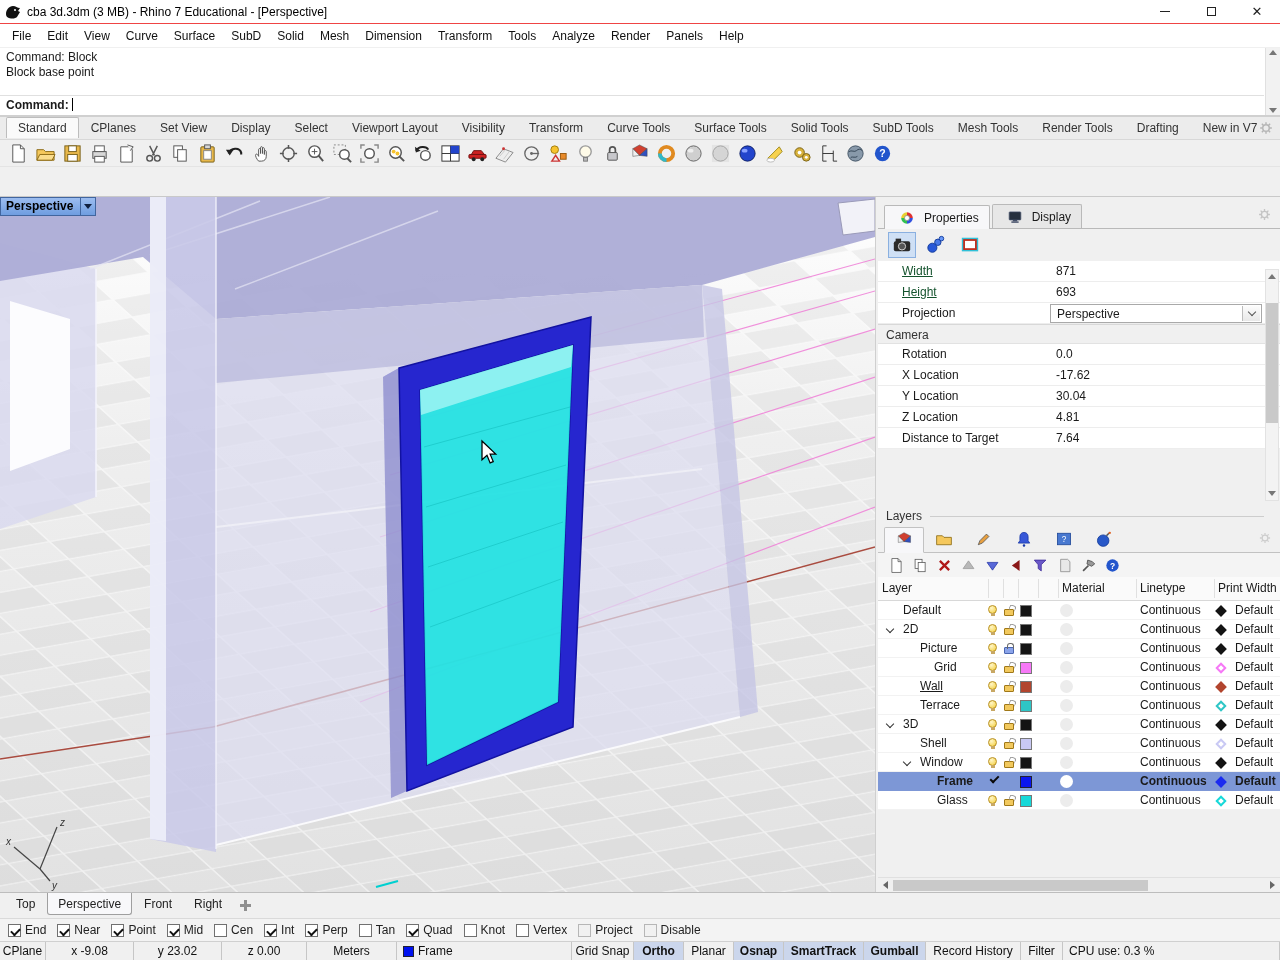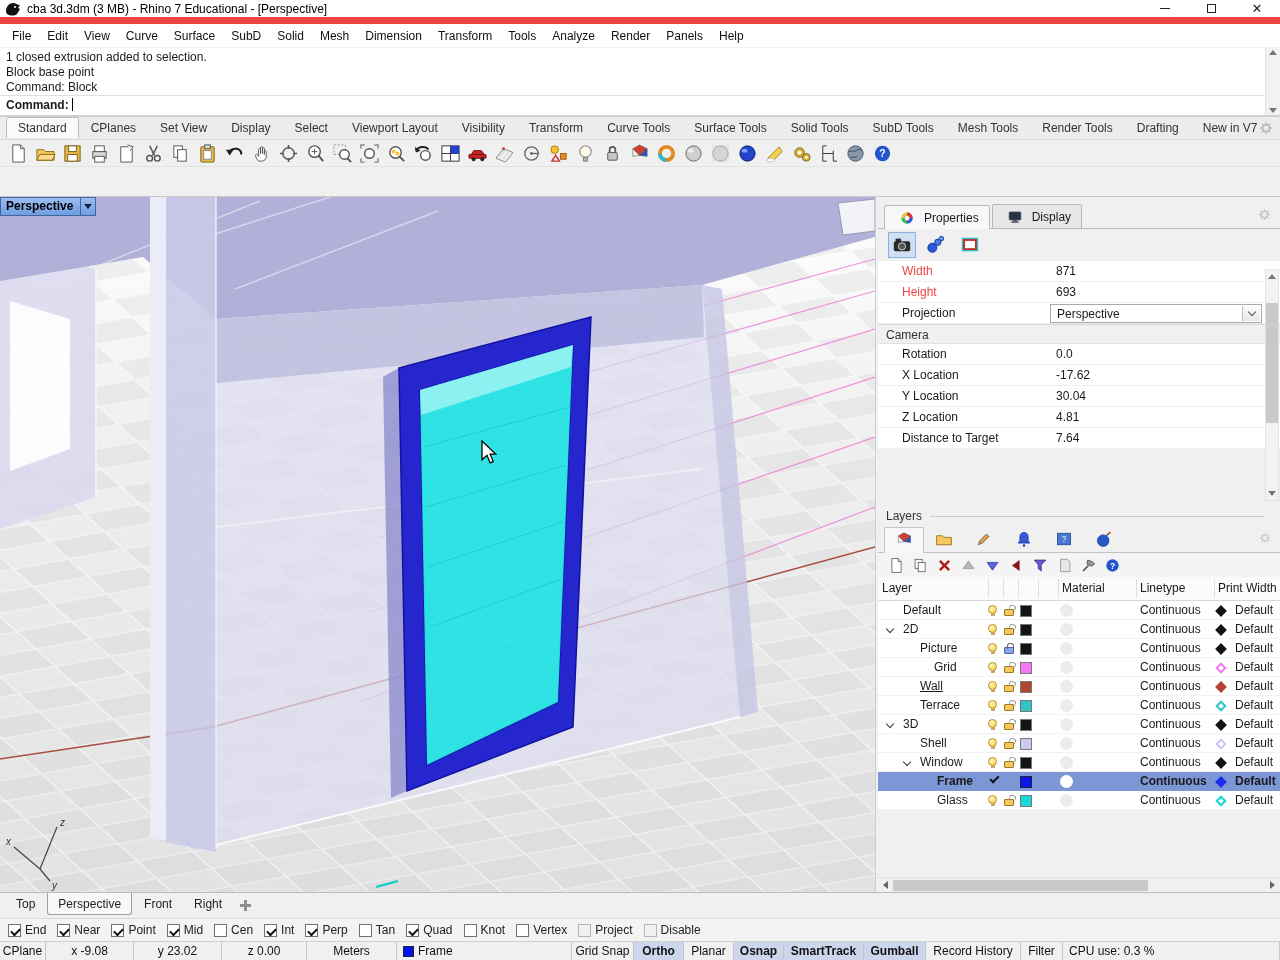--- a/index.html
+++ b/index.html
@@ -1,21 +1,21 @@
 <!DOCTYPE html>
 <html><head>
 <meta charset="utf-8">
 <style>
   * { box-sizing: border-box; margin: 0; padding: 0; }
   html,body { width:1280px; height:960px; }
   body { font-family:"Liberation Sans",sans-serif; font-size:12px; color:#1a1a1a; background:#f0f0f0; }
   #app { position:relative; width:1280px; height:960px; overflow:hidden; background:#f0f0f0; display:flex; flex-direction:column; }
 
   
-  .titlebar { height:24px; background:#ffffff; display:flex; align-items:center; border-bottom:7px solid #ef4444; }
+  .titlebar { height:24px; background:#ffffff; display:flex; align-items:center; border-bottom:1px solid #ef4444; }
   .titlebar .appicon { width:16px; height:16px; margin:0 6px 0 5px; }
   .titlebar .title { flex:1; font-size:12px; color:#000; }
   .winbtns { display:flex; height:24px; }
   .winbtn { width:46px; display:flex; align-items:center; justify-content:center; color:#222; font-size:13px; }
   .glyph-min { width:10px; height:1px; background:#222; }
   .glyph-max { width:9px; height:9px; border:1px solid #222; }
 
   
   .menubar { height:24px; background:#ffffff; display:flex; align-items:center; padding-left:4px; border-bottom:1px solid #f0f0f0; }
   .menu-item { padding:3px 8px; color:#111; }
@@ -56,21 +56,21 @@
   .ptabs { display:flex; align-items:flex-end; height:32px; padding:8px 6px 0 6px; border-bottom:1px solid #b9b9b9; position:relative; }
   .ptab { display:flex; align-items:center; gap:5px; padding:3px 10px; border:1px solid #b9b9b9; border-bottom:none; background:#e7e7e7; margin-right:2px; border-radius:2px 2px 0 0; height:24px; }
   .ptab.active { background:#f7f7f9; position:relative; top:1px; }
   .ptabs .gear-right { position:absolute; right:8px; top:10px; opacity:.5; }
   .ptools { height:32px; display:flex; align-items:center; gap:6px; padding-left:10px; }
   .ptool { width:28px; height:26px; display:flex; align-items:center; justify-content:center; border:1px solid transparent; }
   .ptool.active { background:#cfe0f5; border-color:#8ab0e0; }
   .pfields { background:#fff; }
   .prow { display:flex; height:21px; align-items:center; border-bottom:1px solid #ededed; background:#fff; }
   .prow .plabel { flex:0 0 172px; padding-left:24px; color:#1a1a1a; overflow:hidden; white-space:nowrap; }
-  .prow .plabel.dim { color:#ef4444; }
+  .prow .plabel.dim { color:#14532d;text-decoration:underline; }
   .prow .pval { flex:1; margin-right:18px; height:19px; line-height:19px; background:#fff; padding-left:6px; position:relative; white-space:nowrap; }
   .prow .pval.boxed { border:1px solid #a9a9a9; background:#fff; }
   .ddbtn { position:absolute; right:1px; top:1px; bottom:1px; width:18px; background:linear-gradient(#fcfcfc,#e8e8e8); border-left:1px solid #bcbcbc; display:flex; align-items:center; justify-content:center; }
   .chev-d { width:6px; height:6px; border-right:1.5px solid #555; border-bottom:1.5px solid #555; transform:rotate(45deg); margin-top:-3px; }
   .cb { width:13px; height:13px; background:#fff; border:1px solid #707070; position:relative; }
   .cb.checked::after { content:''; position:absolute; left:2px; top:3px; width:7px; height:4px; border-left:2px solid #111; border-bottom:2px solid #111; transform:rotate(-45deg); }
   .cb.disabled { border-color:#b6b6b6; background:#f1f1f1; }
   .sect-head { height:20px; line-height:20px; background:#f0f0f0; border-top:1px solid #d8d8d8; border-bottom:1px solid #e2e2e2; padding-left:8px; color:#333; }
   .vscroll { position:absolute; right:1px; top:72px; width:14px; height:232px; background:#f3f3f3; border:1px solid #e2e2e2; display:flex; flex-direction:column; align-items:center; }
   .vscroll .thumb { width:12px; height:120px; background:#c9c9c9; margin-top:24px; }
@@ -164,23 +164,22 @@
       <div class="menu-item">Transform</div>
       <div class="menu-item">Tools</div>
       <div class="menu-item">Analyze</div>
       <div class="menu-item">Render</div>
       <div class="menu-item">Panels</div>
       <div class="menu-item">Help</div>
     </div>
 
   <div class="cmdarea">
     <div class="cmd-history">
-        <div class="cmd-line">1 closed extrusion added to selection.</div>
+        <div class="cmd-line">Command: Block</div>
         <div class="cmd-line">Block base point</div>
-        <div class="cmd-line">Command: Block</div>
       </div>
     <div class="cmd-input">
       <span>Command:</span><span class="caret"></span>
     </div>
     <div class="cmd-scroll">
       <span class="arrow-up"></span>
       <span class="arrow-down"></span>
     </div>
   </div>
 

